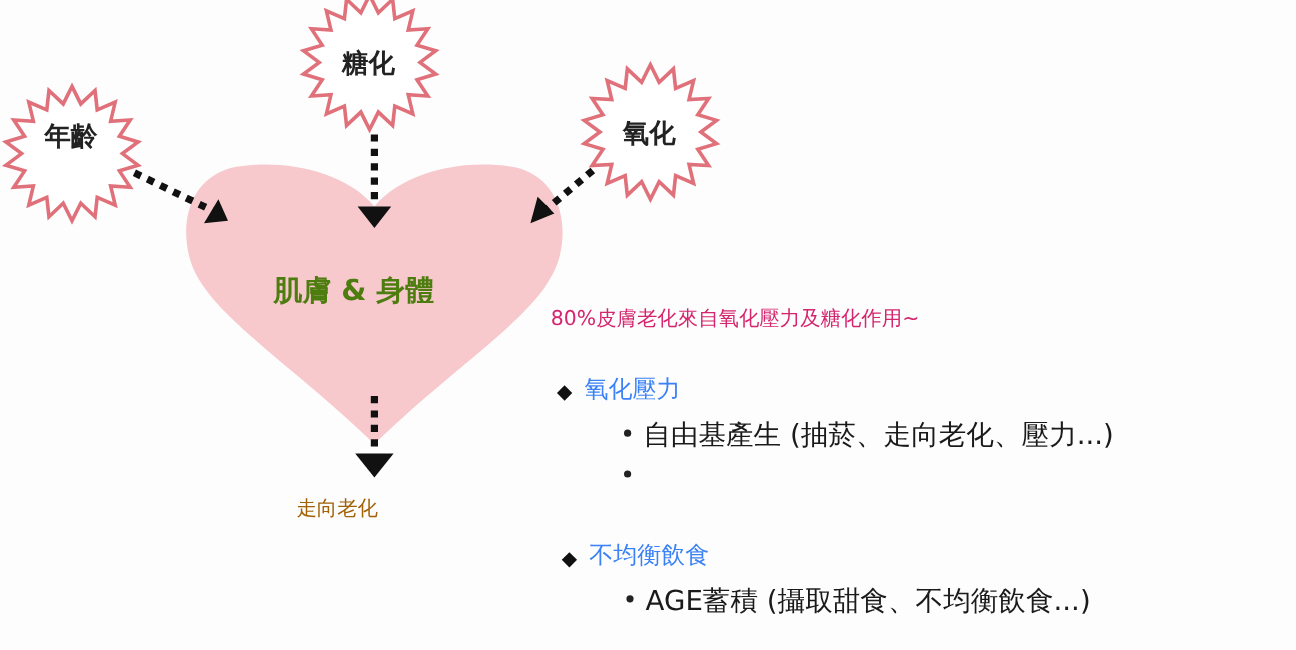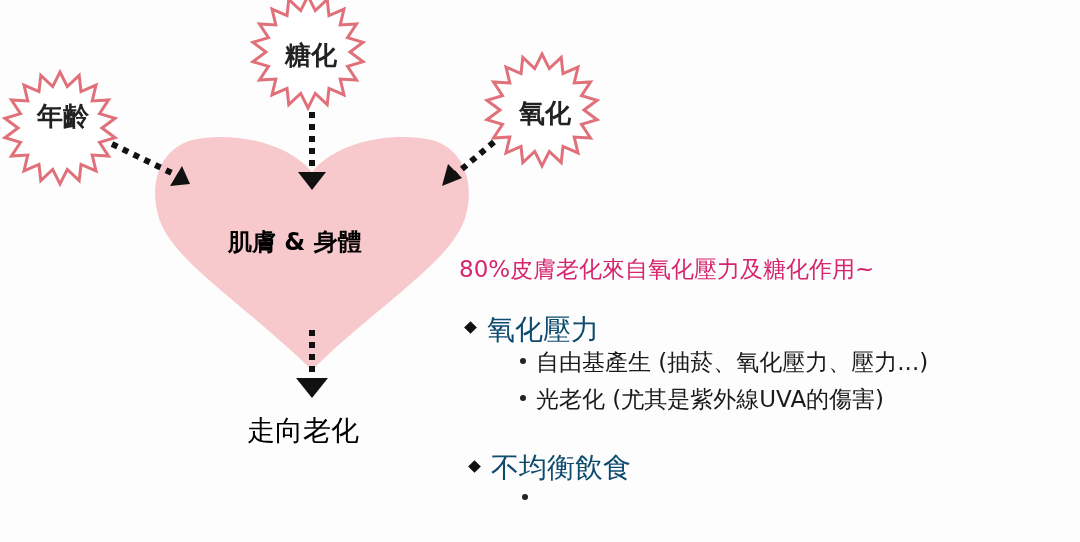--- a/index.html
+++ b/index.html
@@ -1,23 +1,23 @@
 <!DOCTYPE html>
 <html><head>
 <meta charset="utf-8">
 <style>
   html, body { margin:0; padding:0; background:#fdfdfd; }
   body { width:1080px; height:542px; position:relative; overflow:hidden;
          font-family:"DejaVu Sans", "Liberation Sans", sans-serif; color:#1a1a1a; }
   svg.diagram { position:absolute; left:0; top:0; }
-  .label { position:absolute; font-weight:bold; font-size:26px; color:#222; white-space:nowrap; }
-  .heart-label { position:absolute; font-size:24px; font-weight:bold; color:#000000; white-space:nowrap; }
-  .out-label { position:absolute; font-size:28px; color:#000000; white-space:nowrap; }
-  .headline { position:absolute; left:459px; top:254px; font-size:23px; color:#d4256e; white-space:nowrap; }
-  .sec { position:absolute; font-size:28px; color:#0c4a6e; white-space:nowrap; }
+  .label { position:absolute; font-weight:bold; font-size:22px; color:#222; white-space:nowrap; }
+  .heart-label { position:absolute; font-size:24px; font-weight:bold; color:#4d7c0f; white-space:nowrap; }
+  .out-label { position:absolute; font-size:17px; color:#a16207; white-space:nowrap; }
+  .headline { position:absolute; left:459px; top:254px; font-size:17px; color:#d4256e; white-space:nowrap; }
+  .sec { position:absolute; font-size:20px; color:#3b82f6; white-space:nowrap; }
   .diamond { position:absolute; width:9px; height:9px; background:#111; transform:rotate(45deg); }
   .item { position:absolute; font-size:23px; color:#1a1a1a; white-space:nowrap; }
   .dot { display:inline-block; width:6px; height:6px; background:#222; border-radius:50%; vertical-align:middle; margin-right:10px; position:relative; top:-3px; }
 </style>
 </head>
 <body>
 
 <svg class="diagram" width="1080" height="542">
   <defs>
     <marker id="ah" viewBox="0 0 10 10" refX="5" refY="5" markerWidth="5" markerHeight="5" orient="auto-start-reverse">
@@ -49,18 +49,18 @@
 <div class="label" style="left:285px;top:38px;">糖化</div>
 <div class="label" style="left:519px;top:96px;text-align:right;">氧化</div>
 
 <div class="heart-label" style="left:228px;top:226px;">肌膚 &amp; 身體</div>
 <div class="out-label" style="left:247px;top:412px;">走向老化</div>
 
 <div class="headline">80%皮膚老化來自氧化壓力及糖化作用~</div>
 
 <div class="diamond" style="left:466px;top:323px;"></div>
 <div class="sec" style="left:487px;top:311px;">氧化壓力</div>
-<div class="item" style="left:520px;top:347px;"><span class="dot"></span><span>自由基產生 (抽菸、氧化壓力、壓力...)</span></div>
-<div class="item" style="left:520px;top:384px;"><span class="dot"></span><span>光老化 (尤其是紫外線UVA的傷害)</span></div>
+<div class="item" style="left:520px;top:347px;"><span class="dot"></span><span>自由基產生 (抽菸、走向老化、壓力...)</span></div>
+<div class="item" style="left:520px;top:384px;"><span class="dot"></span></div>
 
 <div class="diamond" style="left:470px;top:462px;"></div>
 <div class="sec" style="left:491px;top:449px;">不均衡飲食</div>
-<div class="item" style="left:522px;top:485px;"><span class="dot"></span></div>
+<div class="item" style="left:522px;top:485px;"><span class="dot"></span><span>AGE蓄積 (攝取甜食、不均衡飲食...)</span></div>
 
 </body></html>

